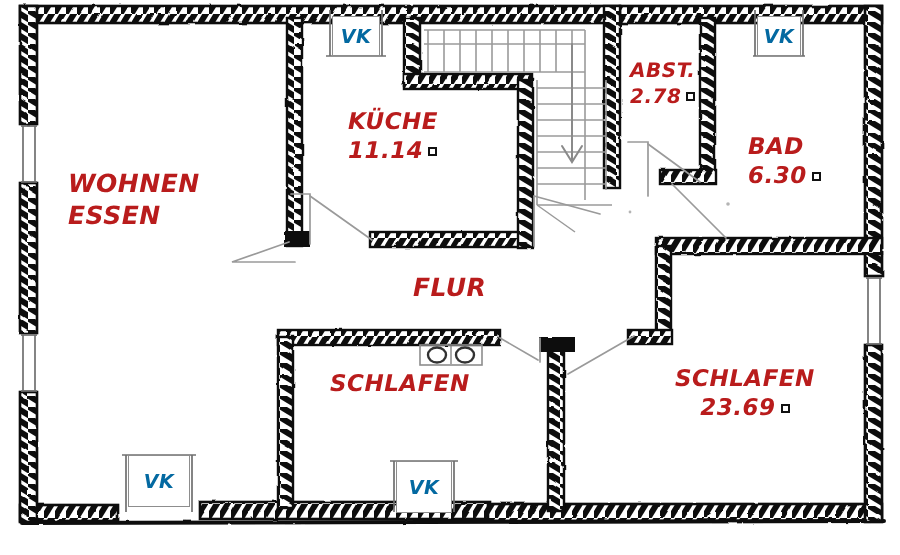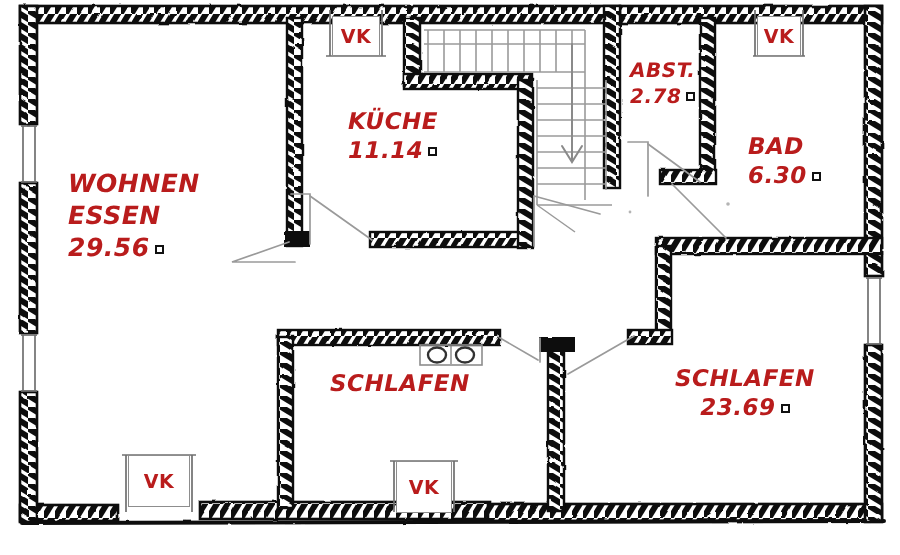--- a/index.html
+++ b/index.html
@@ -54,23 +54,24 @@
     border: 2.5px solid #111111;
     margin-left: 5px;
     vertical-align: 2px;
     box-sizing: border-box;
   }
   .win-tag {
     position: absolute;
     box-sizing: border-box;
     border: 1.6px solid #8d8d8d;
     background: #ffffff;
-    color: #b91c1c;
+    color: #0369a1;
     font-family: "DejaVu Sans", sans-serif;
     font-weight: 700;
+    font-style: italic;
     font-size: 19px;
     display: flex;
     align-items: center;
     justify-content: center;
     letter-spacing: 0.5px;
   }
 </style>
 </head>
 <body>
 
@@ -257,21 +258,20 @@
 
     <g fill="#b4b4b4">
       <circle cx="728" cy="204" r="1.8"></circle>
       <circle cx="630" cy="212" r="1.4"></circle>
     </g>
   </svg>
 
   <div class="room-label big" style="left:68px; top:168px;">
     <span class="ln">WOHNEN</span>
     <span class="ln">ESSEN</span>
-    <span class="ln area-line"><span>29.56</span><i class="sqm"></i></span>
   </div>
 
   <div class="room-label mid" style="left:348px; top:108px; ">
     <span class="ln">KÜCHE</span>
     <span class="ln area-line"><span>11.14</span><i class="sqm"></i></span>
   </div>
 
   <div class="room-label small" style="left:630px; top:58px;">
     <span class="ln">ABST.</span>
     <span class="ln area-line"><span>2.78</span><i class="sqm"></i></span>
@@ -284,19 +284,22 @@
 
   <div class="room-label mid" style="left:330px; top:370px; text-align:center;">
     <span class="ln">SCHLAFEN</span>
   </div>
 
   <div class="room-label mid" style="left:675px; top:365px; text-align:center;">
     <span class="ln">SCHLAFEN</span>
     <span class="ln area-line"><span>23.69</span><i class="sqm"></i></span>
   </div>
 
+  <div class="room-label flur" style="left:413px; top:272px;">
+    <span class="ln">FLUR</span>
+  </div>
 
   <div class="win-tag" style="left:332px; top:16px; width:48px; height:40px;">VK</div>
   <div class="win-tag" style="left:757px; top:16px; width:44px; height:40px;">VK</div>
   <div class="win-tag" style="left:128px; top:455px; width:62px; height:52px;">VK</div>
   <div class="win-tag" style="left:396px; top:461px; width:56px; height:52px;">VK</div>
 
 </div>
 
 </body></html>

